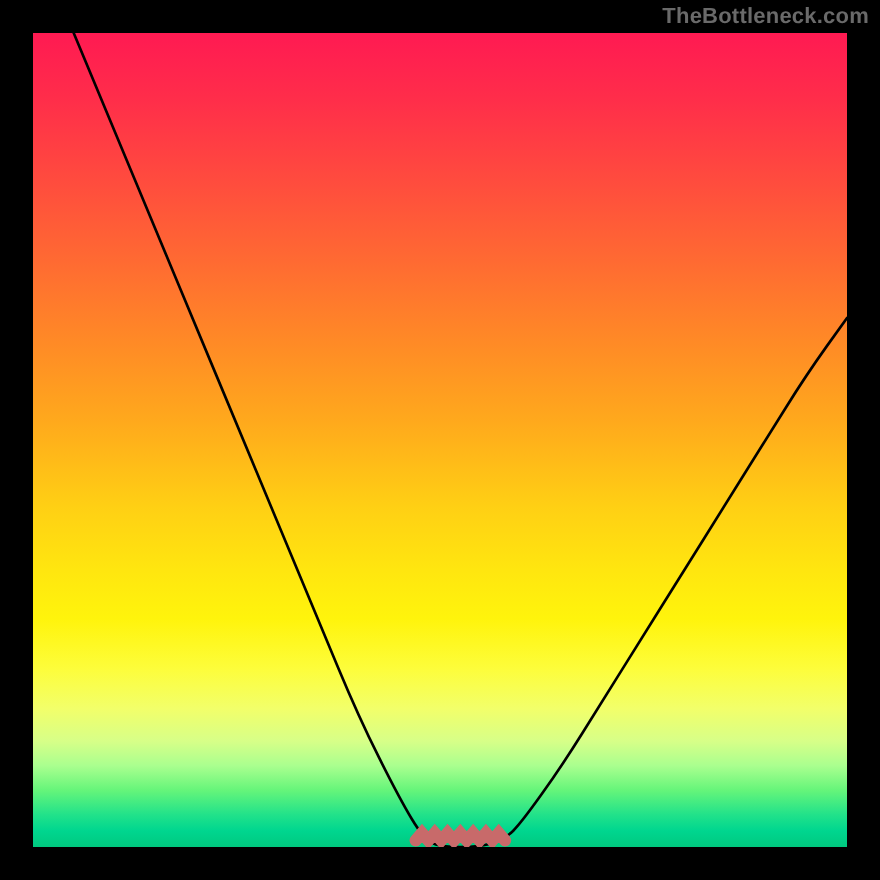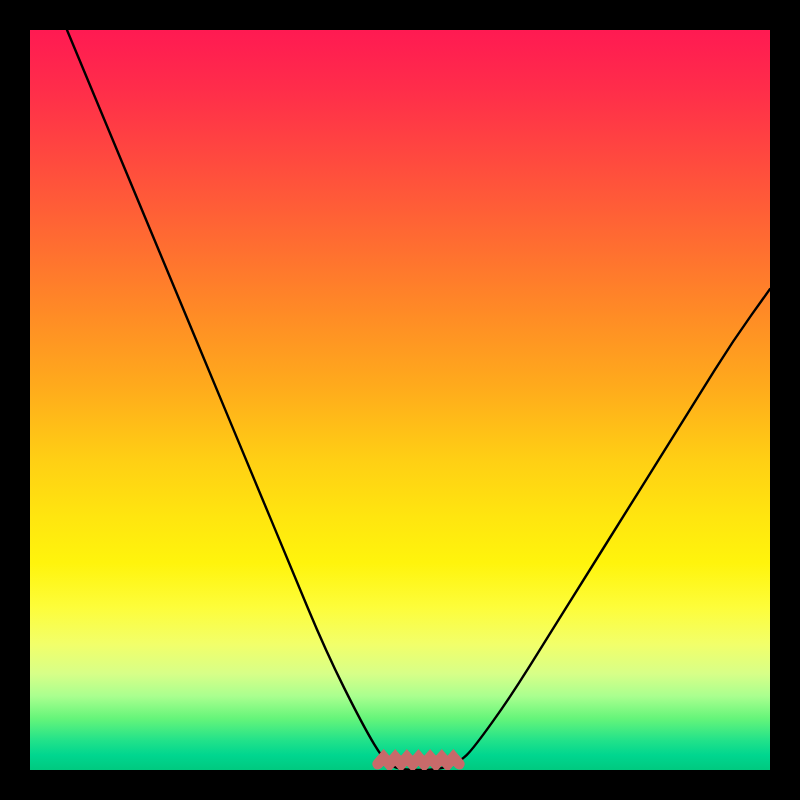--- a/index.html
+++ b/index.html
@@ -63,20 +63,21 @@
     font-size: 20px;
     font-weight: 600;
     letter-spacing: 0.2px;
   }
 </style>
 </head>
 <body>
 
 <div class="frame">
 
+  <div class="watermark">TheBottleneck.com</div>
 
   <div class="plot-area">
     <div class="gradient-bg"></div>
 
     <svg class="curve-svg" viewBox="0 0 740 740" preserveAspectRatio="none">
       <path id="main-curve" fill="none" stroke="#000000" stroke-width="2.4" stroke-linecap="round" d="M 37 0 Q 74 88.79999999999995 92.5 133.2 Q 111 177.60000000000002 129.5 222 Q 148 266.4 166.5 310.79999999999995 Q 185 355.2 203.5 399.6 Q 222 444 240.5 488.4 Q 259 532.8 277.5 577.2 Q 296 621.6 314.5 658.6 Q 333 695.6 344.1 714.1 Q 355.2 732.6 362.6 736.3 Q 370 740 388.5 740 Q 407.00000000000006 740 418.1 736.3 Q 429.2 732.6 436.6 725.2 Q 444 717.8 462.5 691.9 Q 481 666 499.5 636.4 Q 518 606.8 536.5 577.2 Q 555 547.6 573.5 518 Q 592 488.4 610.5 458.79999999999995 Q 629 429.2 647.5 399.6 Q 666 370 684.5 340.4 Q 703 310.8 721.5 284.9 T 740 259"></path>
       <path id="flat-highlight" fill="none" stroke="#c86a6a" stroke-width="11" stroke-linecap="round" d="M 347.79999999999995 734 L 353.6142857142857 727.34 L 359.42857142857144 734 L 365.24285714285713 727.34 L 371.0571428571429 734 L 376.8714285714286 727.34 L 382.68571428571425 734 L 388.5 727.34 L 394.3142857142857 734 L 400.12857142857143 727.34 L 405.94285714285706 734 L 411.7571428571428 727.34 L 417.57142857142856 734 L 423.3857142857143 727.34 L 429.2 734"></path>
     </svg>
   </div>
 

